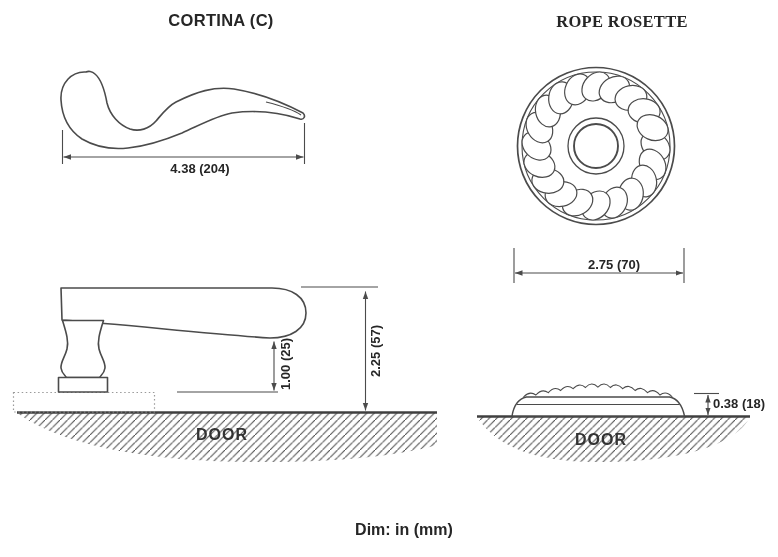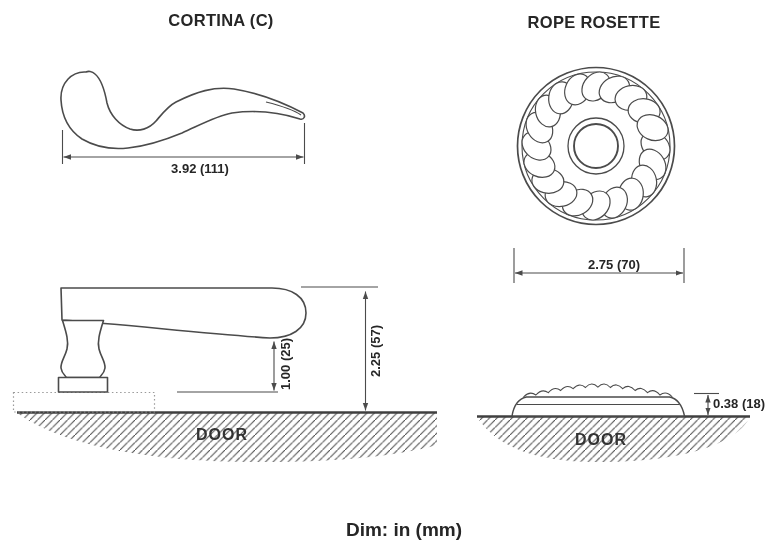--- a/index.html
+++ b/index.html
@@ -10,21 +10,21 @@
   #stage svg{position:absolute;left:0;top:0;}
   .lbl{
     position:absolute;transform:translate(-50%,-50%);
     font-weight:bold;color:#262626;white-space:nowrap;
   }
   .title{font-size:16.5px;letter-spacing:.3px;}
   .dim{font-size:13px;}
   .dim-vert{transform:translate(-50%,-50%) rotate(-90deg);}
   .dim-left{transform:translate(0,-50%);}
   .door{font-size:16px;letter-spacing:1px;color:#333;}
-  .footer{font-size:19px;}
+  .footer{font-size:16px;}
 </style>
 </head>
 <body>
 
 <div id="stage">
 
   <svg width="778" height="557" viewBox="0 0 778 557">
     <defs>
       <pattern id="hatch" width="7.5" height="7.5" patternUnits="userSpaceOnUse">
         <path d="M-1 8.5 L8.5 -1" stroke="#4b4b4b" stroke-width="1.05" fill="none"></path>
@@ -130,23 +130,23 @@
                q6.2 -5.4 12.4 1.8 q6.2 -5.2 12.4 2.2 q6.2 -5 12.4 2.3 q6.2 -4.8 12.4 2"></path>
       <g stroke="#4b4b4b" stroke-width="1.1" fill="none">
         <path d="M694 393.5 L719 393.5"></path>
         <path d="M708 395 L708 415" marker-start="url(#aS)" marker-end="url(#aE)"></path>
       </g>
     </g>
   </svg>
 
   <div class="lbl title" style="left:221px;top:20px;">CORTINA (C)</div>
 
-  <div class="lbl title" style="left:594px;top:22px;">ROPE ROSETTE</div>
+  <div class="lbl title" style="left:622px;top:22px;font-family:Liberation Serif, serif;">ROPE ROSETTE</div>
 
-  <div class="lbl dim" style="left:200px;top:168px;">3.92 (111)</div>
+  <div class="lbl dim" style="left:200px;top:168px;">4.38 (204)</div>
 
   <div class="lbl dim" style="left:599px;top:264px;margin-left:15px;">2.75 (70)</div>
 
   <div class="lbl dim dim-vert" style="left:285px;top:364px;">1.00 (25)</div>
 
   <div class="lbl dim dim-vert" style="left:375px;top:351px;">2.25 (57)</div>
 
   <div class="lbl dim dim-left" style="left:713px;top:403px;">0.38 (18)</div>
 
   <div class="lbl door" style="left:222px;top:435px;">DOOR</div>

